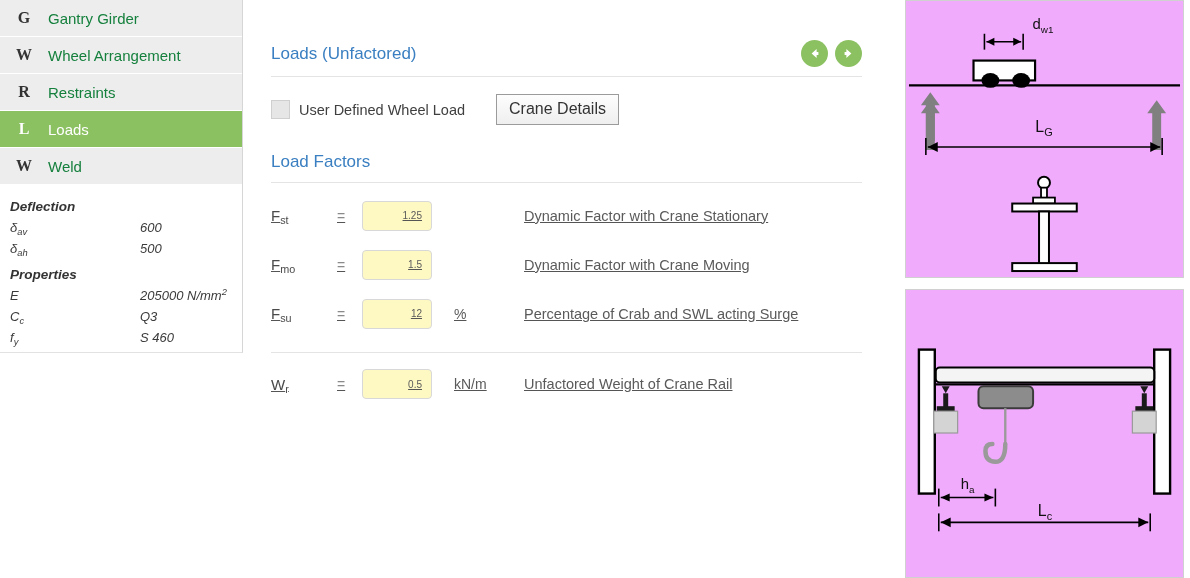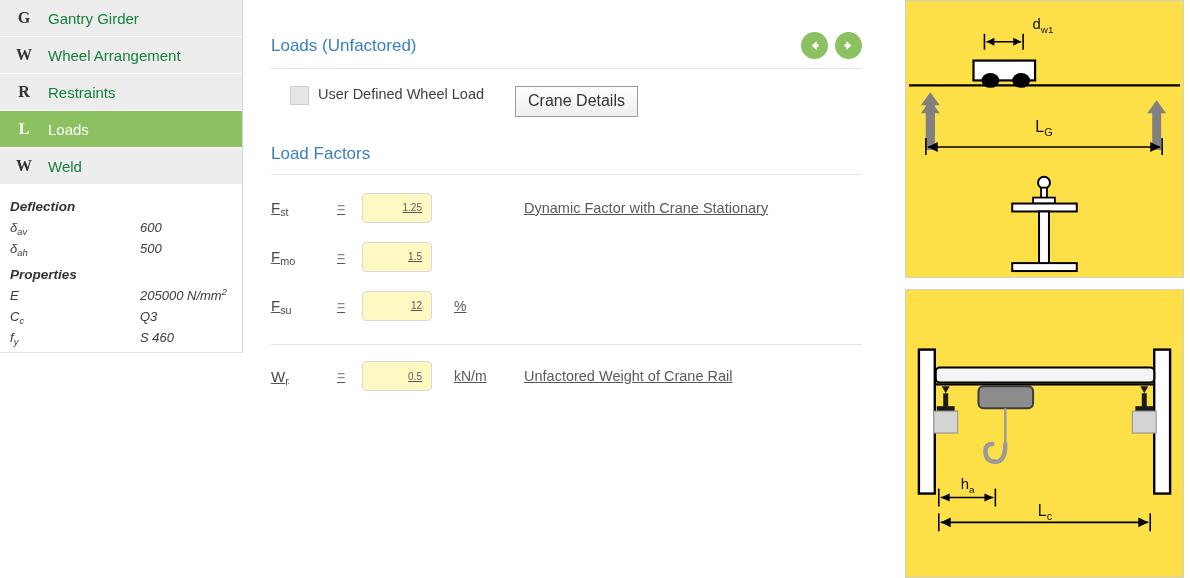--- a/index.html
+++ b/index.html
@@ -52,42 +52,41 @@
   }
   .side-row .sk{width:130px;flex:0 0 130px;}
   .side-row .sv{flex:1;}
   sub{font-size:.72em;line-height:0;vertical-align:-.28em;}
   sup{font-size:.72em;line-height:0;vertical-align:.5em;}
 
   
   .main{
     position:absolute;left:243px;top:0;width:647px;height:578px;
     box-sizing:border-box;
-    padding:4px 28px;
+    padding:12px 28px;
   }
   .main-head{
     display:flex;align-items:center;justify-content:space-between;
     padding-top:28px;padding-bottom:9px;
     border-bottom:1px solid #e4e4e4;
   }
   .sec-title{
     color:#3a7fc1;font-size:17px;
   }
   .navarrows{display:flex;gap:7px;align-items:center;}
   .arrow-btn{
     width:27px;height:27px;border-radius:50%;
     background:#8cc162;cursor:pointer;
     display:flex;align-items:center;justify-content:center;
   }
   .arrow-btn svg{display:block;}
 
   .opts-row{
-    display:flex;align-items:flex-start;
+    display:flex;align-items:center;
     margin-top:17px;
-    margin-left:19px;
   }
   .chk{
     width:19px;height:19px;
     background:#e6e6e6;border:1px solid #cfcfcf;
     box-sizing:border-box;cursor:pointer;
   }
   .chk-label{
     margin-left:9px;font-size:14.5px;color:#3f3f3f;
   }
   .btn{
@@ -139,21 +138,21 @@
     font-size:14.5px;color:#5a5a5a;
   }
   .grp1{margin-top:8px;}
   .grp-rule{border-top:1px solid #e4e4e4;margin:14px 0 0 0;}
 
   
   .diag{
     position:absolute;left:905px;
     width:279px;
     border:1px solid #d0d0d0;
-    background:#fde047;
+    background:#f0abfc;
     box-sizing:border-box;
   }
   #diag-top{top:0;height:278px;}
   #diag-bot{top:289px;height:289px;}
   .diag svg{display:block;width:100%;height:100%;}
 </style>
 </head>
 <body>
 
 <div class="page">
@@ -254,27 +253,29 @@
         <input class="f-in" type="text" value="1.25" style="">
         <span class="f-unit"></span>
         <span class="f-desc">Dynamic Factor with Crane Stationary</span>
       </div>
 
       <div class="frow">
         <span class="f-sym"><span>F</span><sub>mo</sub></span>
         <span class="f-eq">=</span>
         <input class="f-in" type="text" value="1.5" style="">
         <span class="f-unit"></span>
+        <span class="f-desc">Dynamic Factor with Crane Moving</span>
       </div>
 
       <div class="frow">
         <span class="f-sym"><span>F</span><sub>su</sub></span>
         <span class="f-eq">=</span>
         <input class="f-in" type="text" value="12" style="">
         <span class="f-unit">%</span>
+        <span class="f-desc">Percentage of Crab and SWL acting Surge</span>
       </div>
 
     </div>
 
     <div class="grp-rule"></div>
 
     <div>
       <div class="frow" style="height:62px;">
         <span class="f-sym"><span>W</span><sub>r</sub></span>
         <span class="f-eq">=</span>

